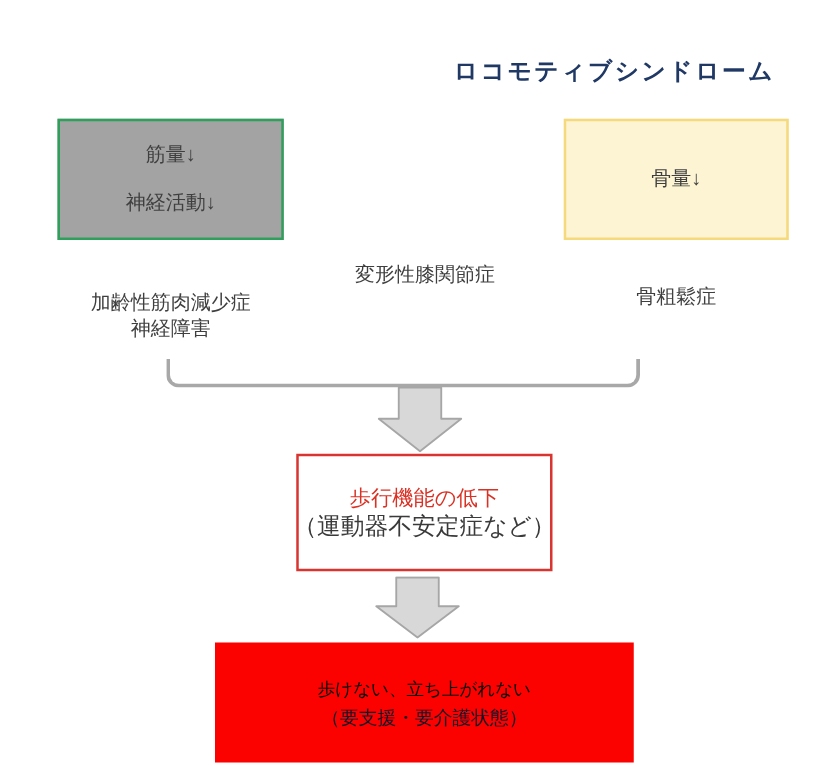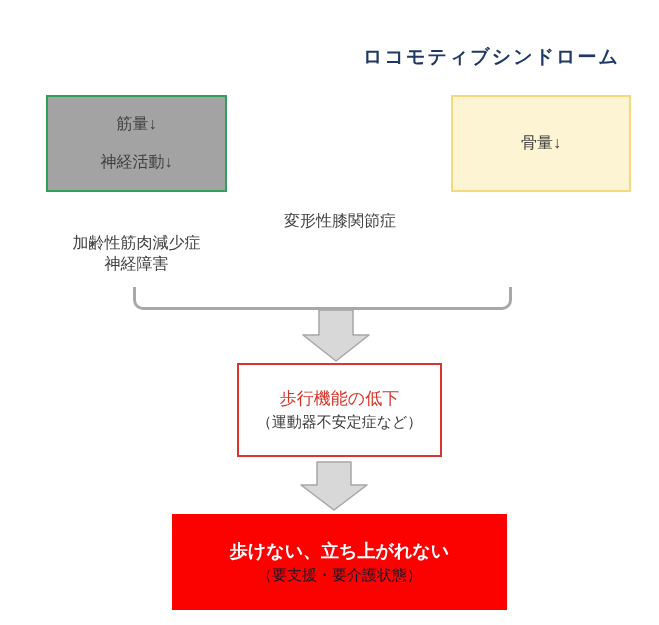--- a/index.html
+++ b/index.html
@@ -32,26 +32,26 @@
            border-bottom-left-radius:10px;border-bottom-right-radius:10px;}
 
   .arrow-svg{position:absolute;display:block;}
   .arrow-1{left:302px;top:309px;}
   .arrow-2{left:300px;top:461px;}
 
   .mid-box{position:absolute;left:237px;top:363px;width:205px;height:94px;
            box-sizing:border-box;background:#ffffff;border:2px solid #d93430;
            display:flex;flex-direction:column;justify-content:center;align-items:center;}
   .mid-box .mid-title{color:#da3125;font-size:17px;line-height:24px;white-space:nowrap;}
-  .mid-box .mid-sub{color:#3a3a3a;font-size:15px;line-height:22px;white-space:nowrap;}
+  .mid-box .mid-sub{color:#3a3a3a;font-size:19px;line-height:22px;white-space:nowrap;}
 
   .final-box{position:absolute;left:172px;top:514px;width:335px;height:96px;
              box-sizing:border-box;background:#fb0100;
              display:flex;flex-direction:column;justify-content:center;align-items:center;}
-  .final-box .final-title{color:#ffffff;font-weight:bold;font-size:18px;line-height:25px;white-space:nowrap;}
+  .final-box .final-title{color:#000000;font-weight:normal;font-size:14px;line-height:25px;white-space:nowrap;}
   .final-box .final-sub{color:#0f172a;font-weight:normal;font-size:15px;line-height:21px;white-space:nowrap;}
 </style>
 </head>
 <body>
 
 <div class="canvas">
 
   <div class="title">ロコモティブシンドローム</div>
 
   <div class="factor-box box-muscle">
@@ -66,20 +66,23 @@
 
   <div class="disease disease-muscle">
     <div>加齢性筋肉減少症</div>
     <div>神経障害</div>
   </div>
 
   <div class="disease disease-joint">
     <div>変形性膝関節症</div>
   </div>
 
+  <div class="disease disease-bone">
+    <div>骨粗鬆症</div>
+  </div>
 
   <div class="bracket"></div>
 
   <svg class="arrow-svg arrow-1" width="68" height="53" viewBox="0 0 68 53">
     <polygon points="17,1 51,1 51,26 67,26 34,52 1,26 17,26" fill="#d8d8d8" stroke="#a6a6a6" stroke-width="1.5" stroke-linejoin="round"></polygon>
   </svg>
 
   <div class="mid-box">
     <div class="mid-title">歩行機能の低下</div>
     <div class="mid-sub">（運動器不安定症など）</div>

